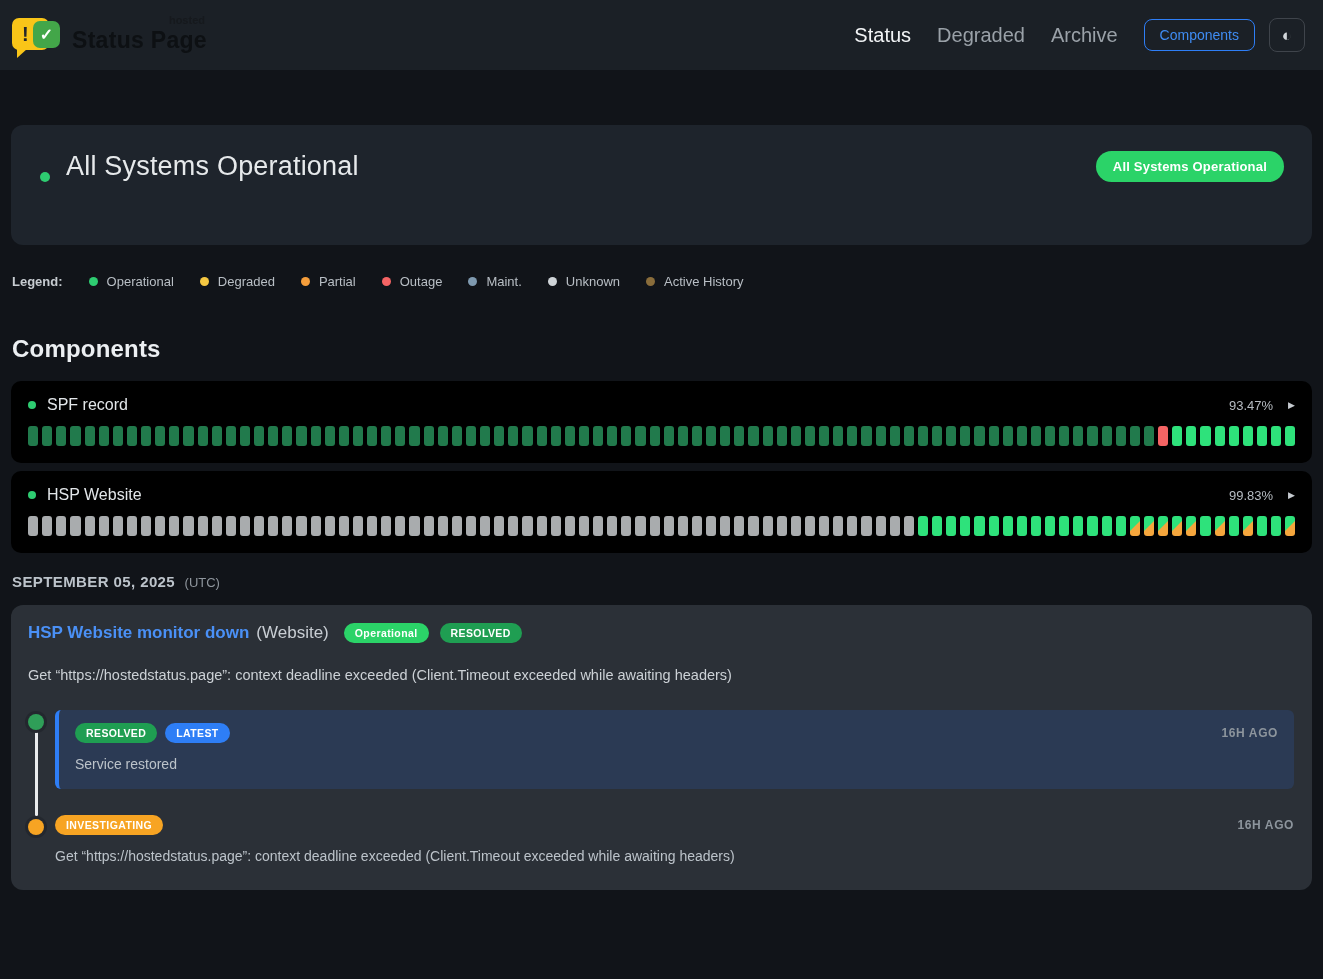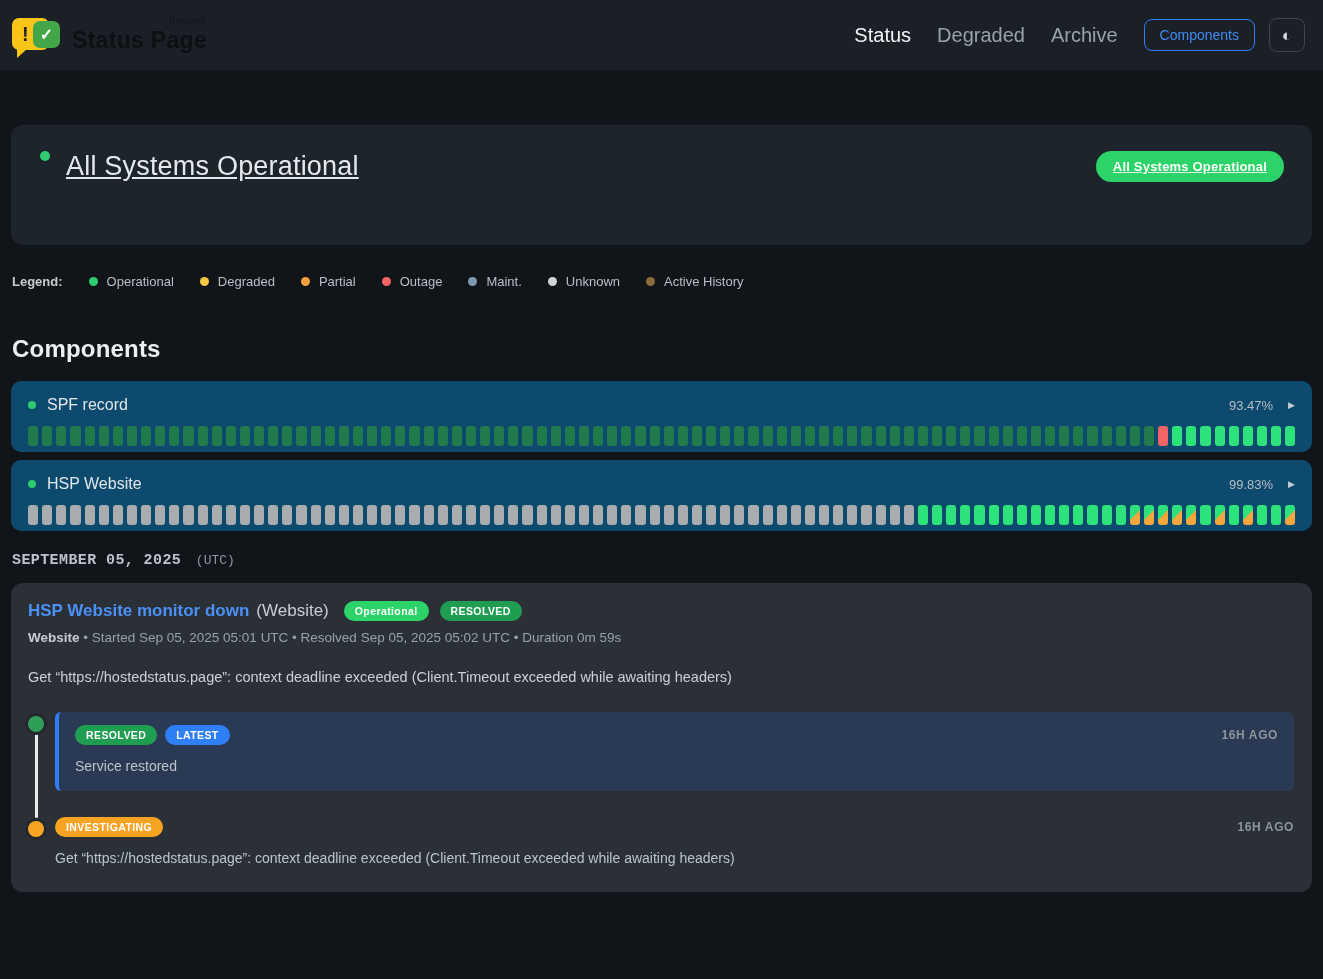--- a/index.html
+++ b/index.html
@@ -58,52 +58,52 @@
     display:flex; align-items:center; justify-content:center; font-family:inherit;
   }
 
   main { padding:0 11px; }
 
   
   .status-card {
     margin-top:55px; background:#1e242c; border-radius:12px;
     padding:26px 28px 28px 26px; height:120px;
   }
-  .status-row { display:flex; align-items:flex-start;text-decoration:underline; }
+  .status-row { display:flex; align-items:flex-end; }
   .dot { border-radius:50%; flex:none; }
   .dot.big { width:10px; height:10px; margin-left:3px; }
   .status-row h1 { margin:0 0 0 16px; font-size:27px; font-weight:500; color:#e6e9eb; letter-spacing:.2px; }
   .status-badge {
     margin-left:auto; color:#fff; font-size:13px; font-weight:700;
     padding:8px 17px; border-radius:999px; letter-spacing:.2px;
   }
   .updated { margin:13px 0 0 0; font-size:15px; color:#9ba2a9; }
 
   
   .legend { margin:29px 0 0 1px; display:flex; align-items:center; gap:26px; }
   .legend-label { font-size:13px; font-weight:700; color:#c7ccd1; }
   .legend-item { display:flex; align-items:center; gap:9px; font-size:13px; color:#b9bfc5; }
   .legend-dot { width:9px; height:9px; border-radius:50%; flex:none; }
 
   
   h2.section { margin:46px 0 0 1px; font-size:24px; font-weight:600; color:#eceff2; letter-spacing:.2px; }
 
   
   #components-list { margin-top:18px; display:flex; flex-direction:column; gap:8px; }
-  .comp-card { background:#0c4a6e; border-radius:10px; padding:15px 17px 6px; cursor:pointer; }
+  .comp-card { background:#000000; border-radius:10px; padding:15px 17px 17px; cursor:pointer; }
   .comp-head { display:flex; align-items:center; }
   .comp-dot { width:8px; height:8px; border-radius:50%; flex:none; }
   .comp-name { margin-left:11px; font-size:16px; font-weight:500; color:#e2e6e9; }
   .comp-uptime { margin-left:auto; font-size:13px; color:#b6bcc2; }
   .comp-arrow { margin-left:15px; font-size:9px; color:#c6cbd0; }
   .bars { display:flex; gap:4px; margin-top:12px; height:20px; }
   .bar { flex:1; border-radius:3px; }
 
   
-  .date-header { margin:20px 0 0 1px;font-family:Liberation Mono, monospace; }
+  .date-header { margin:20px 0 0 1px; }
   .date-strong { font-size:15px; font-weight:700; color:#bcc3ca; letter-spacing:.4px; }
   .date-suffix { font-size:13px; color:#8f969d; margin-left:5px; }
 
   .incident-card {
     margin-top:14px; background:#2b3037; border-radius:12px;
     padding:18px 18px 26px 17px;
   }
   .incident-title-row { display:flex; align-items:center; }
   .incident-link { font-size:17px; font-weight:700; color:var(--link-blue,#4a90f6); text-decoration:none; cursor:pointer; }
   .incident-component { font-size:17px; font-weight:500; color:#c9ced4; margin-left:7px; }
@@ -416,23 +416,20 @@
 
   <section class="incident-card">
     <div class="incident-title-row">
       <a class="incident-link">HSP Website monitor down</a>
       <span class="incident-component">(Website)</span>
       <span id="incident-badges">
           <span class="pill" style="background: rgb(43, 211, 104);">Operational</span>
           <span class="pill" style="background: rgb(31, 158, 82);">RESOLVED</span>
         </span>
     </div>
-    <div class="incident-meta">
-      <span class="meta-strong">Website</span><span> • Started Sep 05, 2025 05:01 UTC • Resolved Sep 05, 2025 05:02 UTC • Duration 0m 59s</span>
-    </div>
     <p class="incident-desc">Get “https://hostedstatus.page”: context deadline exceeded (Client.Timeout exceeded while awaiting headers)</p>
     <div class="timeline" id="timeline">
         <div class="tl-item">
           <span class="tl-dot" style="background: rgb(47, 158, 88);"></span>
           <div class="tl-content tl-box">
             <div class="tl-badges">
               <span class="pill" style="background: rgb(31, 158, 82);">RESOLVED</span>
               <span class="pill" style="background: rgb(46, 126, 246);">LATEST</span>
               <span class="tl-time">16H AGO</span>
             </div>

